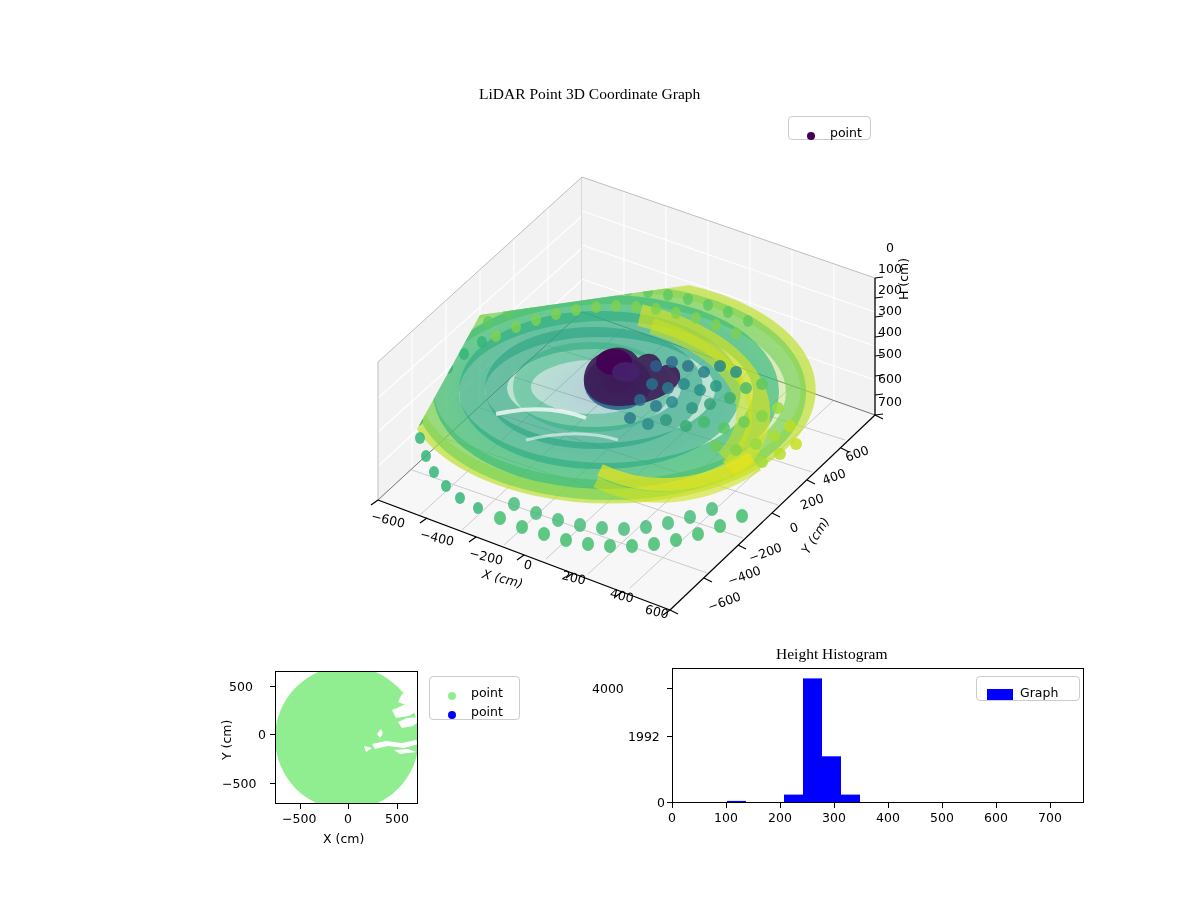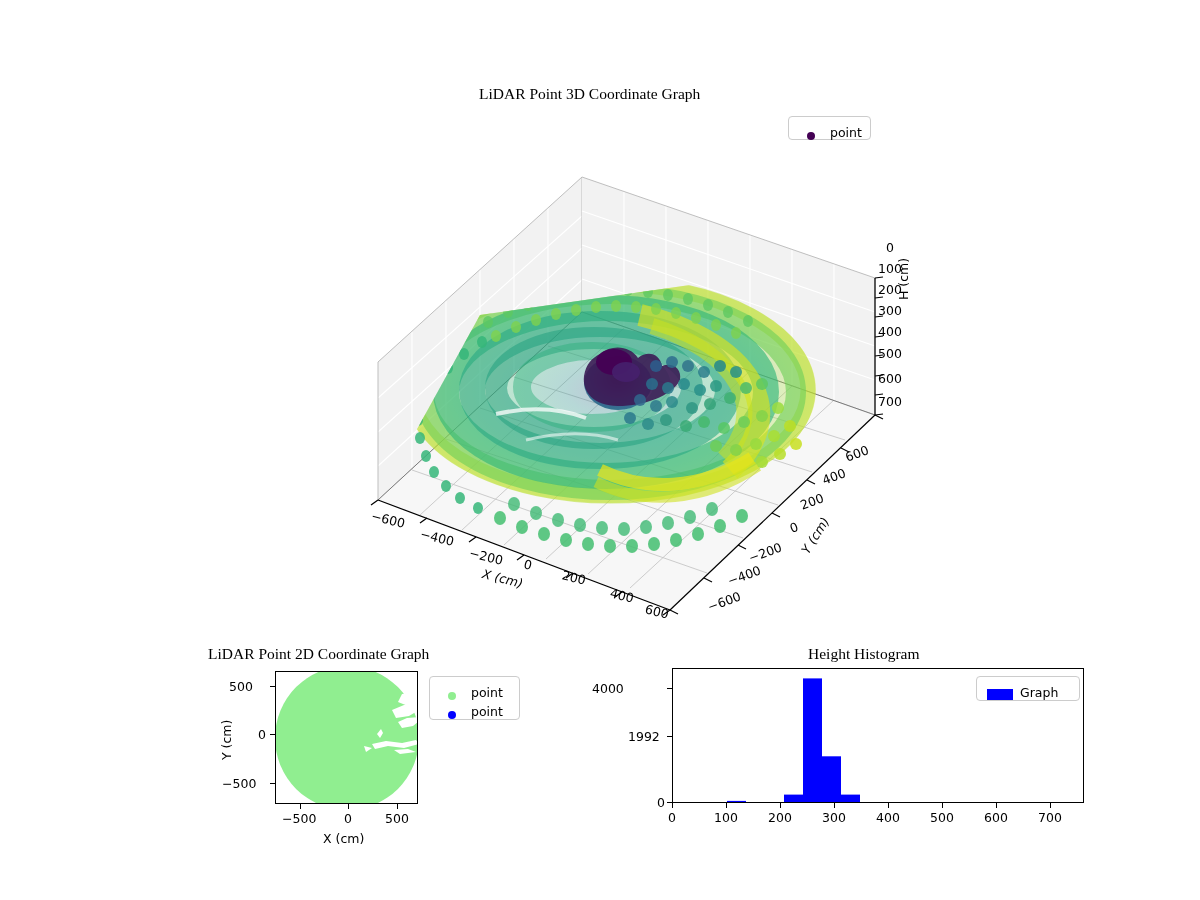--- a/index.html
+++ b/index.html
@@ -409,21 +409,20 @@
   <div class="ticklbl" style="left:886px; top:240px;">0</div>
   <div class="ticklbl" style="left:878px; top:261px;">100</div>
   <div class="ticklbl" style="left:878px; top:282px;">200</div>
   <div class="ticklbl" style="left:878px; top:303px;">300</div>
   <div class="ticklbl" style="left:878px; top:324px;">400</div>
   <div class="ticklbl" style="left:878px; top:346px;">500</div>
   <div class="ticklbl" style="left:878px; top:371px;">600</div>
   <div class="ticklbl" style="left:878px; top:394px;">700</div>
   <div class="axlbl" style="left:896px; top:300px; transform:rotate(-90deg); transform-origin:left top;">H (cm)</div>
 
-  <div class="ttl" style="left:208px; top:645px;">LiDAR Point 2D Coordinate Graph</div>
 
   <div id="ax2d-frame">
     <svg width="143" height="133" viewBox="0 0 143 133">
       <defs>
         <clipPath id="clip2d">
             <rect x="0" y="0" width="143" height="133"></rect>
           </clipPath>
       </defs>
       <g clip-path="url(#clip2d)">
 
@@ -465,21 +464,21 @@
       <span class="legend-text">point</span>
     </div>
     <div class="legend-row">
       <span class="legend-marker-cell">
         <span class="legend-dot" style="background:#0000ff;"></span>
       </span>
       <span class="legend-text">point</span>
     </div>
   </div>
 
-  <div class="ttl" style="left:808px; top:645px;">Height Histogram</div>
+  <div class="ttl" style="left:776px; top:645px;">Height Histogram</div>
 
   <div id="axhist-frame">
     <svg width="412" height="135" viewBox="0 0 412 135" preserveAspectRatio="none">
 
       <g fill="#0000ff">
         <rect x="16" y="133.3" width="19" height="1.7"></rect>
         <rect x="35" y="134.0" width="19" height="1.0"></rect>
         <rect x="54" y="131.9" width="19" height="3.1"></rect>
         <rect x="73" y="134.3" width="19" height="0.7"></rect>
         <rect x="92" y="134.4" width="19" height="0.6"></rect>

